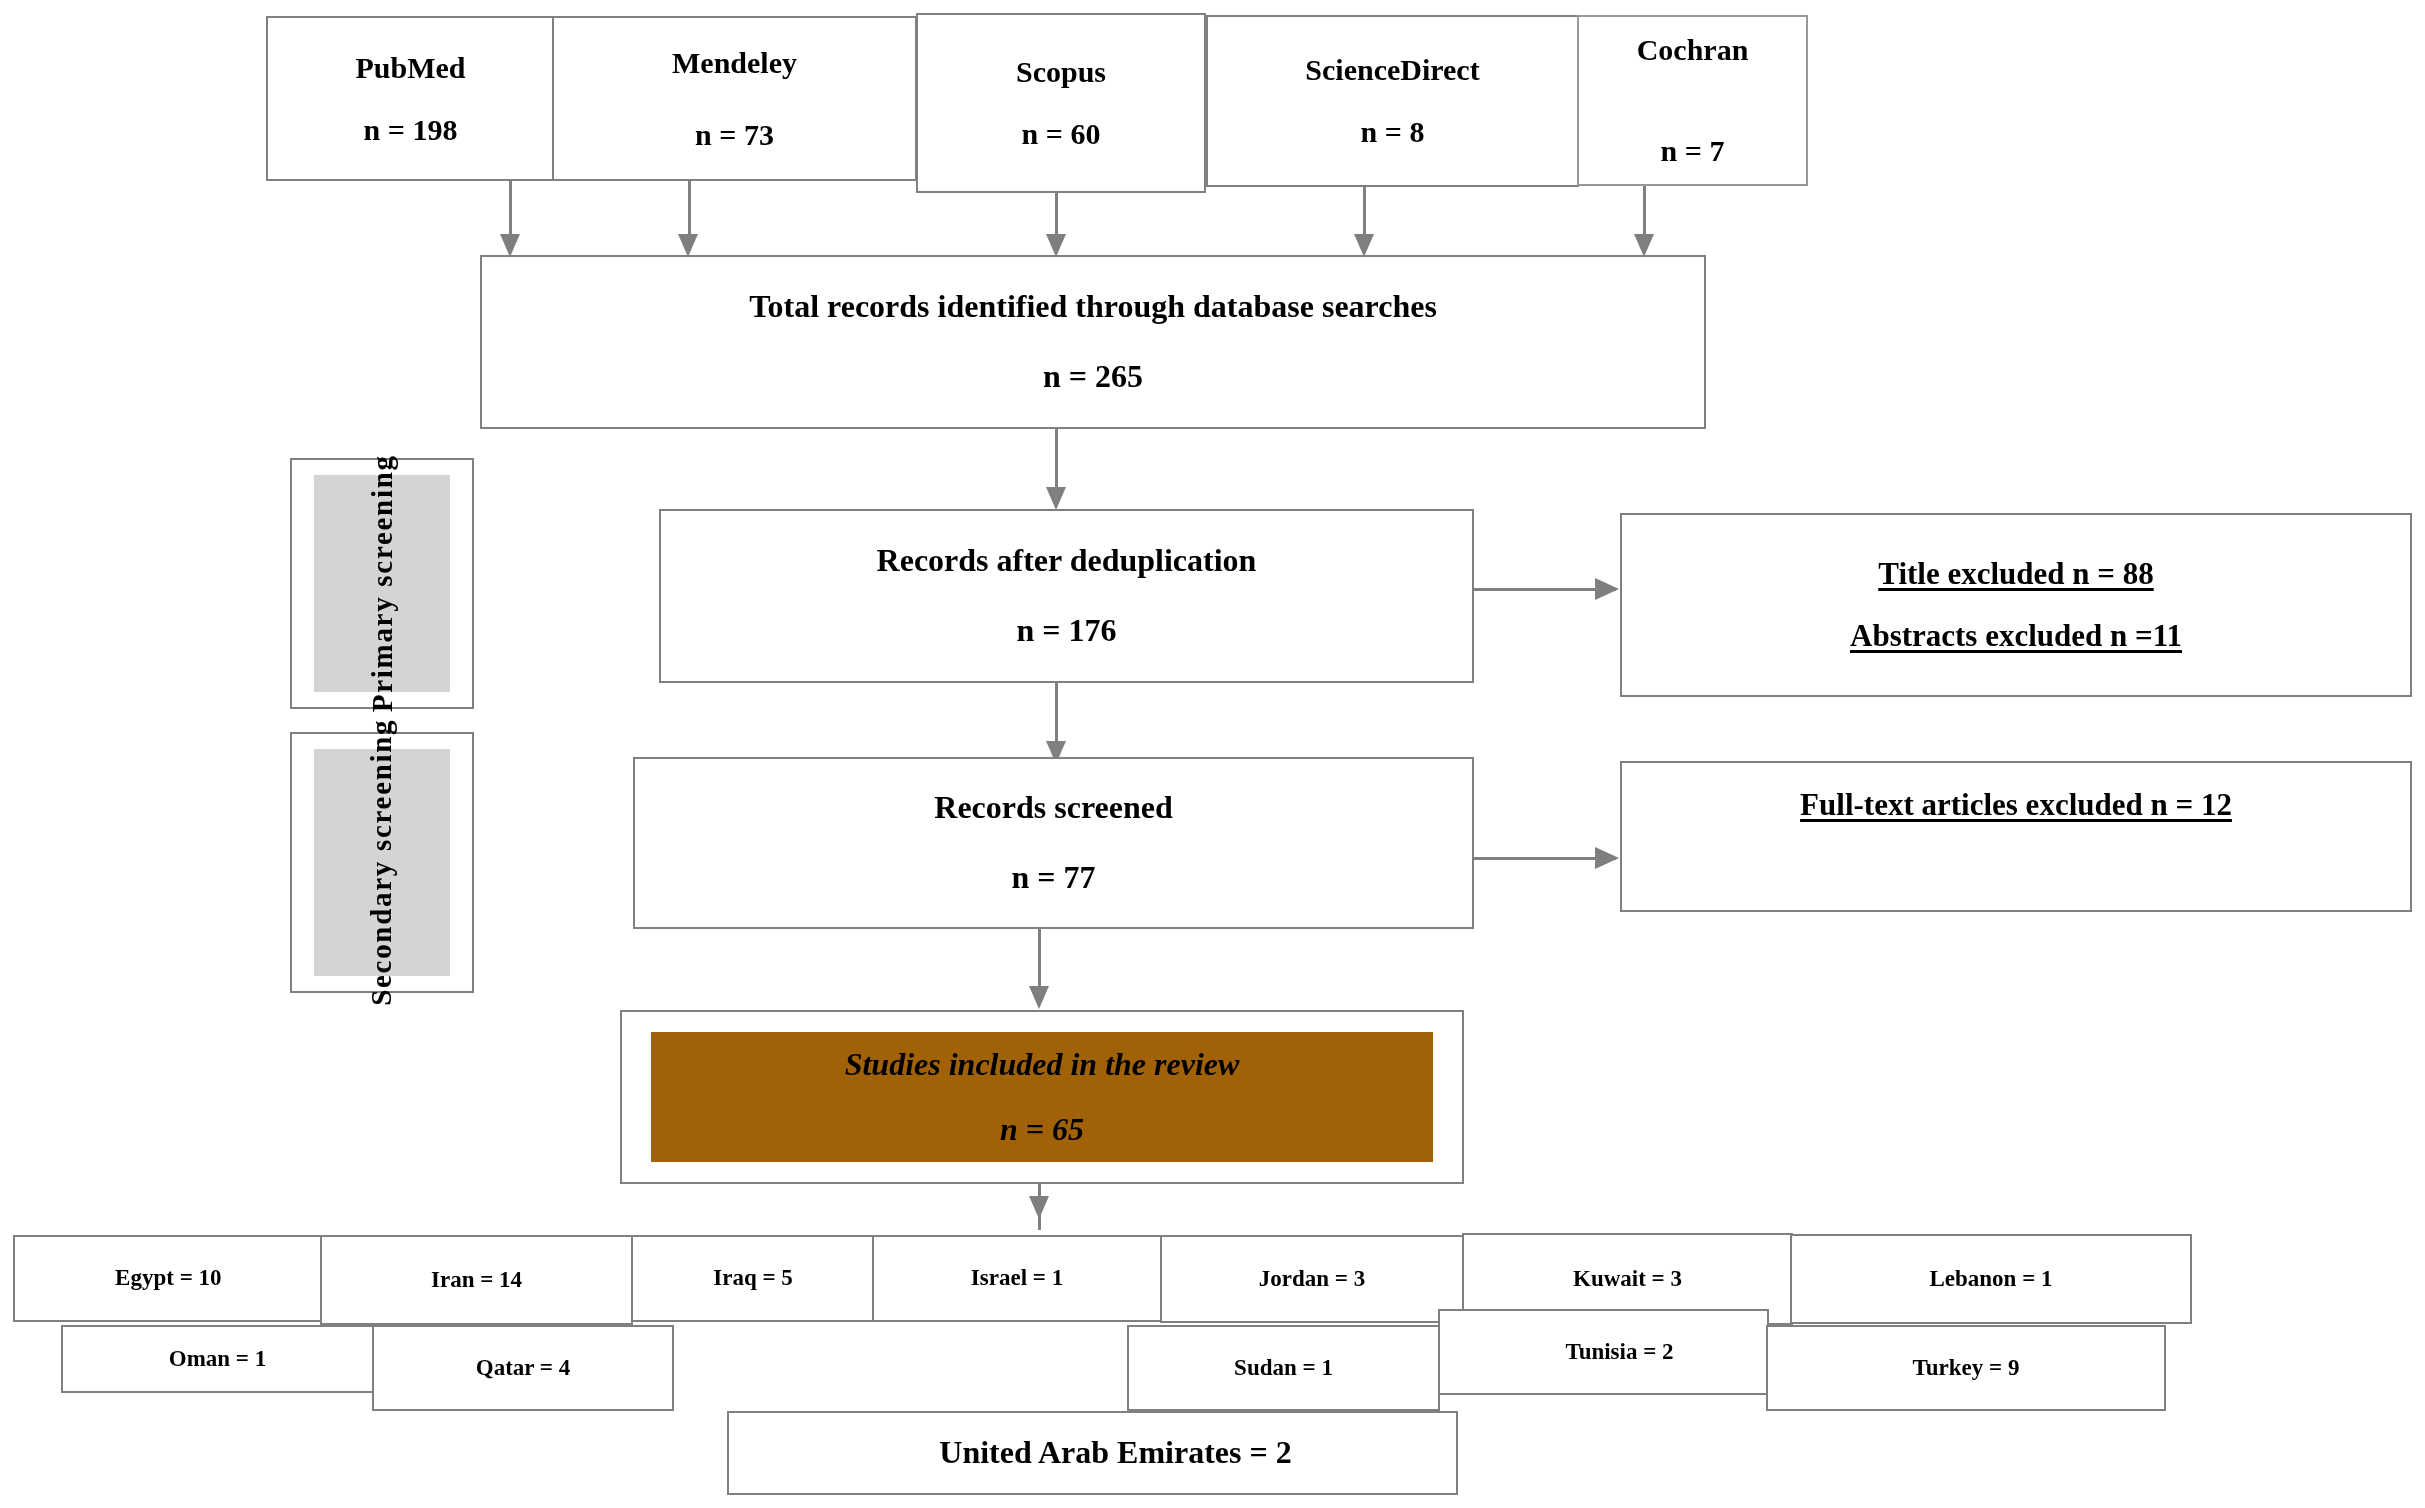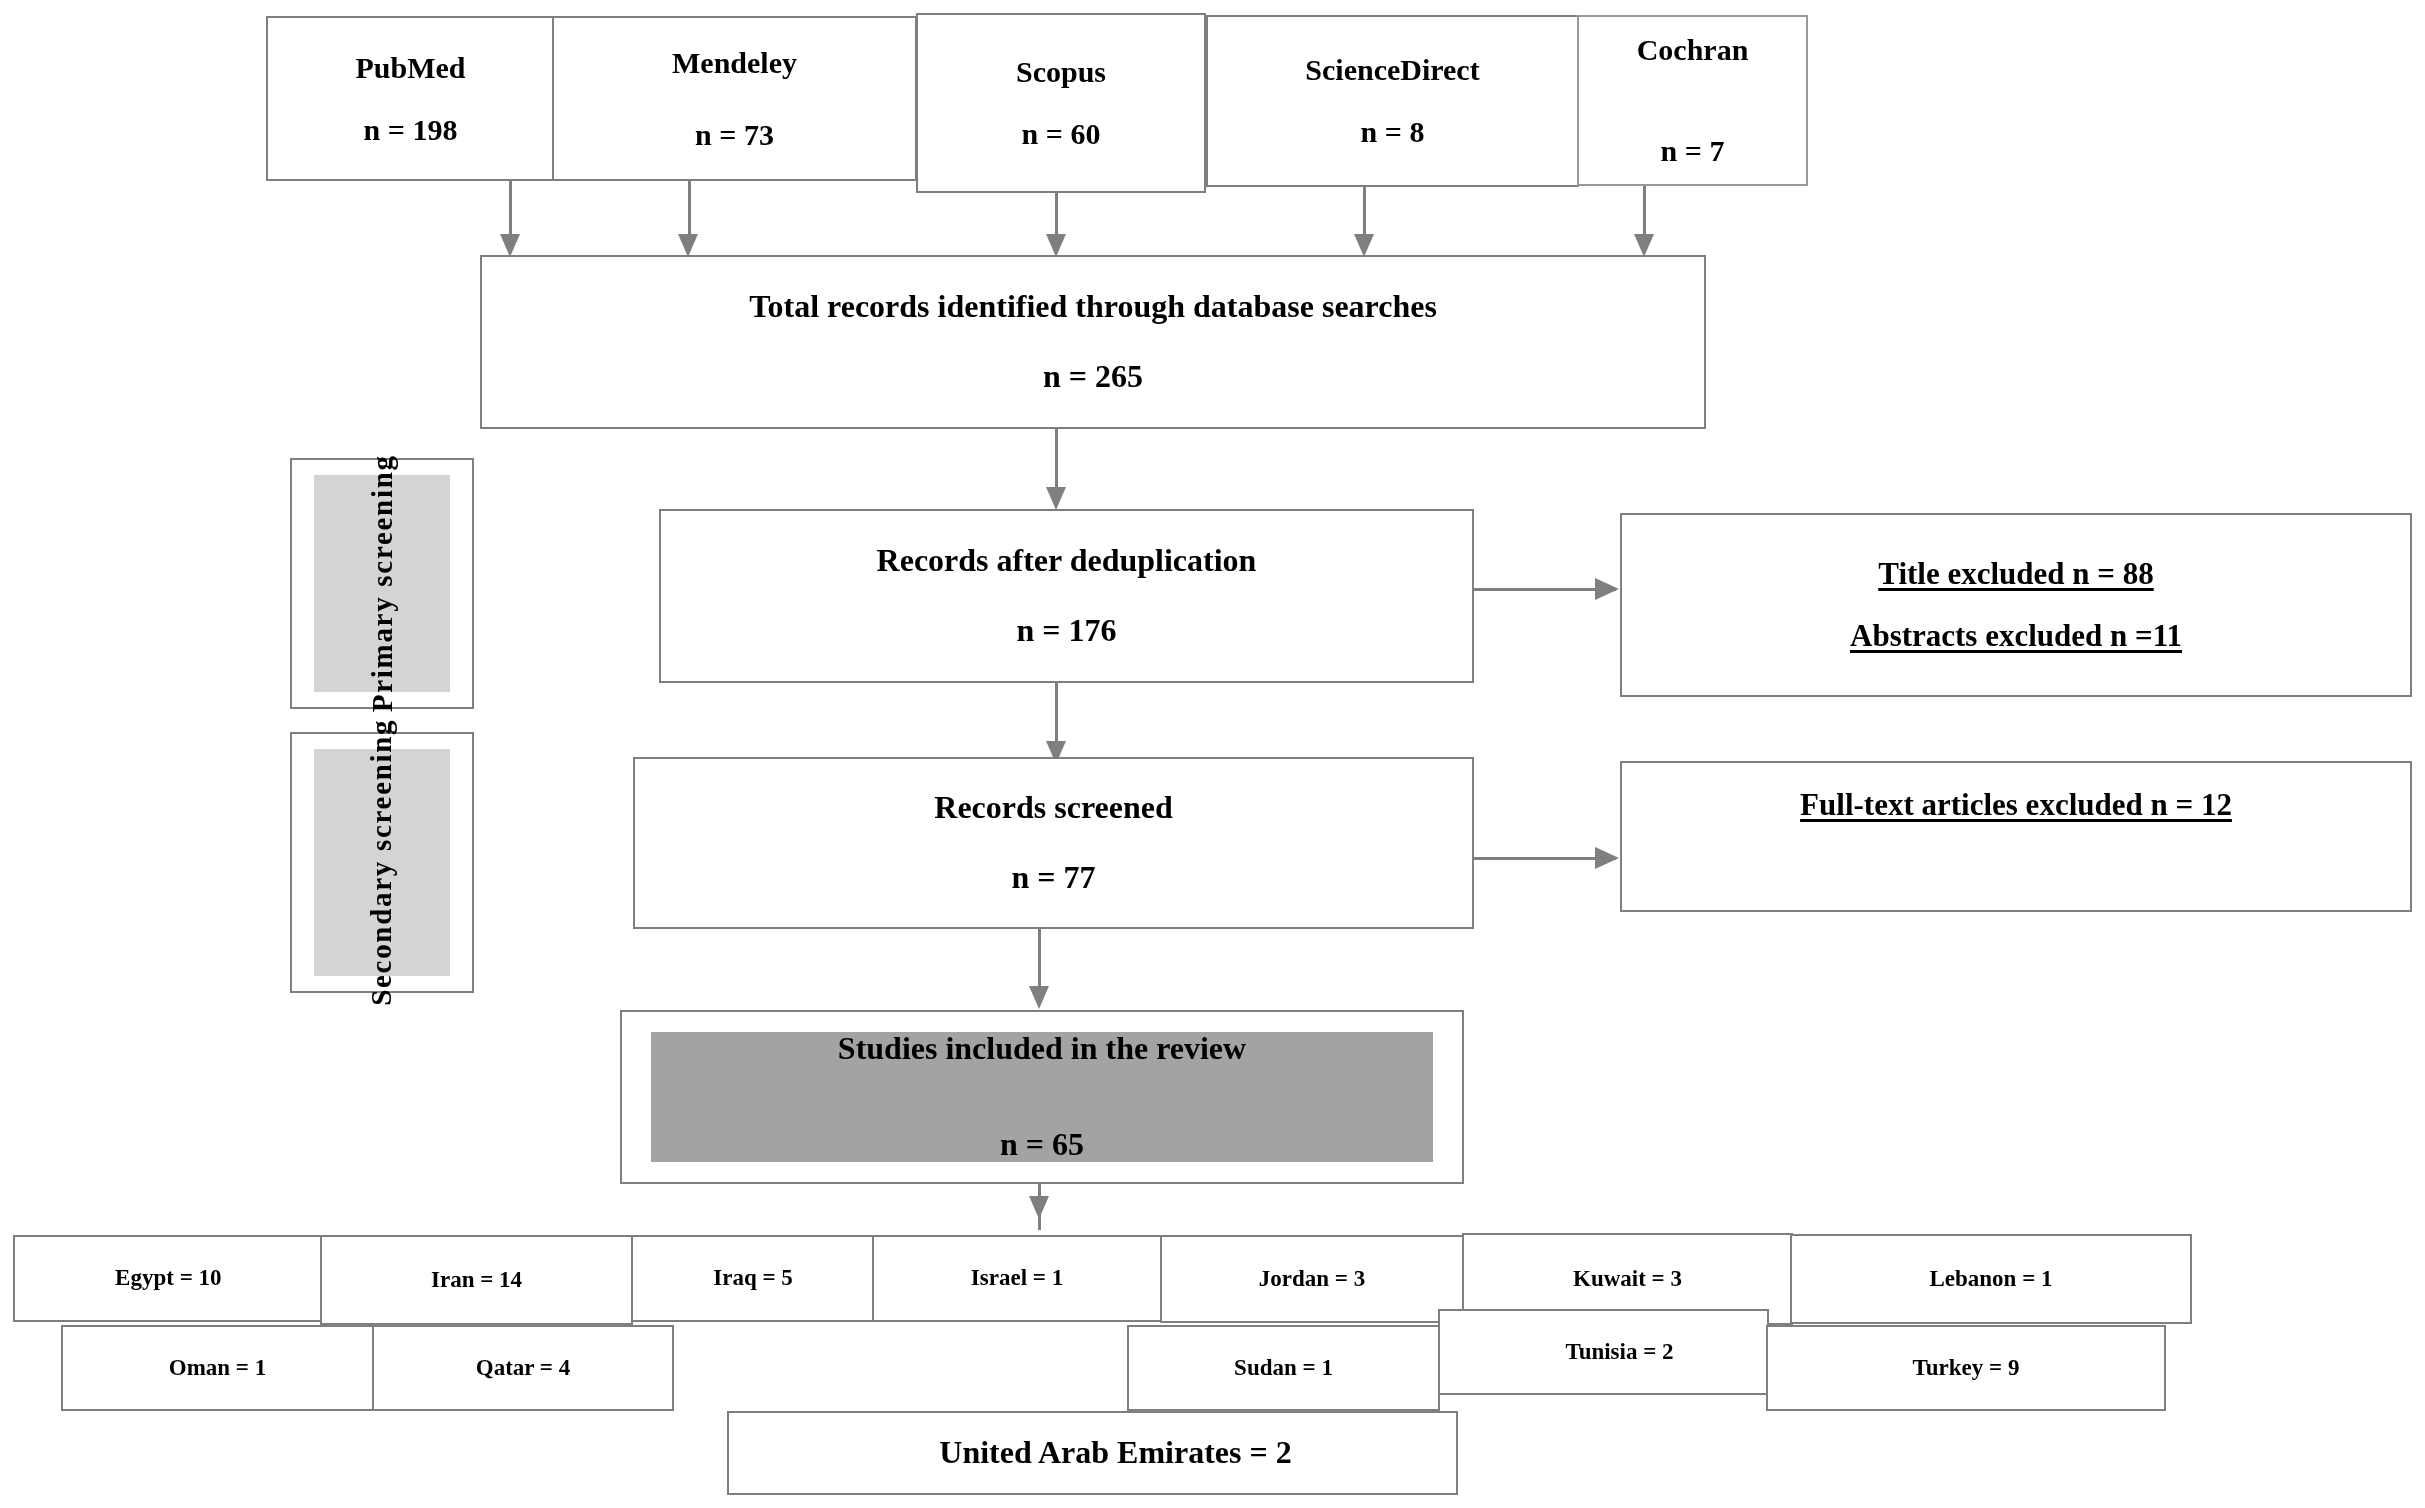--- a/index.html
+++ b/index.html
@@ -31,23 +31,23 @@
   
   .stagebox{position:absolute;box-sizing:border-box;background:#ffffff;
             border:2.9px solid #7f7f7f;display:flex;align-items:center;
             justify-content:center;}
   .stageinner{background:#d4d4d4;width:76%;height:88%;
               display:flex;align-items:center;justify-content:center;}
   .stagetxt{transform:rotate(-90deg);white-space:nowrap;font-size:29px;
             font-weight:700;letter-spacing:1.7px;line-height:1.12;text-align:center;}
 
   
-  .grayinner{background:#a3a3a3;width:93%;height:76%;
+  .grayinner{background:#a16207;width:93%;height:76%;
              display:flex;flex-direction:column;align-items:center;
-             justify-content:space-between;}
+             justify-content:center;font-style:italic;}
 
   
   .vline{position:absolute;background:#7f7f7f;width:2.9px;}
   .hline{position:absolute;background:#7f7f7f;height:2.9px;}
   .arrow-d{position:absolute;width:0;height:0;
            border-left:10px solid transparent;border-right:10px solid transparent;
            border-top:23px solid #7f7f7f;}
   .arrow-r{position:absolute;width:0;height:0;
            border-top:11px solid transparent;border-bottom:11px solid transparent;
            border-left:24px solid #7f7f7f;}
@@ -173,21 +173,21 @@
   <div class="box t-ctry" style="left:1160px;top:1235px;width:304px;height:88px;">
     <span class="ln">Jordan = 3</span>
   </div>
   <div class="box t-ctry" style="left:1462px;top:1233px;width:331px;height:92px;">
     <span class="ln">Kuwait = 3</span>
   </div>
   <div class="box t-ctry" style="left:1790px;top:1234px;width:402px;height:90px;">
     <span class="ln">Lebanon = 1</span>
   </div>
 
-  <div class="box t-ctry" style="left:61px;top:1325px;width:313px;height:86px;">
+  <div class="box t-ctry" style="left:61px;top:1325px;width:313px;height:68px;">
     <span class="ln">Oman = 1</span>
   </div>
   <div class="box t-ctry" style="left:372px;top:1325px;width:302px;height:86px;">
     <span class="ln">Qatar = 4</span>
   </div>
   <div class="box t-ctry" style="left:1127px;top:1325px;width:313px;height:86px;">
     <span class="ln">Sudan = 1</span>
   </div>
   <div class="box t-ctry" style="left:1438px;top:1309px;width:331px;height:86px;padding-left:32px;">
     <span class="ln">Tunisia = 2</span>

